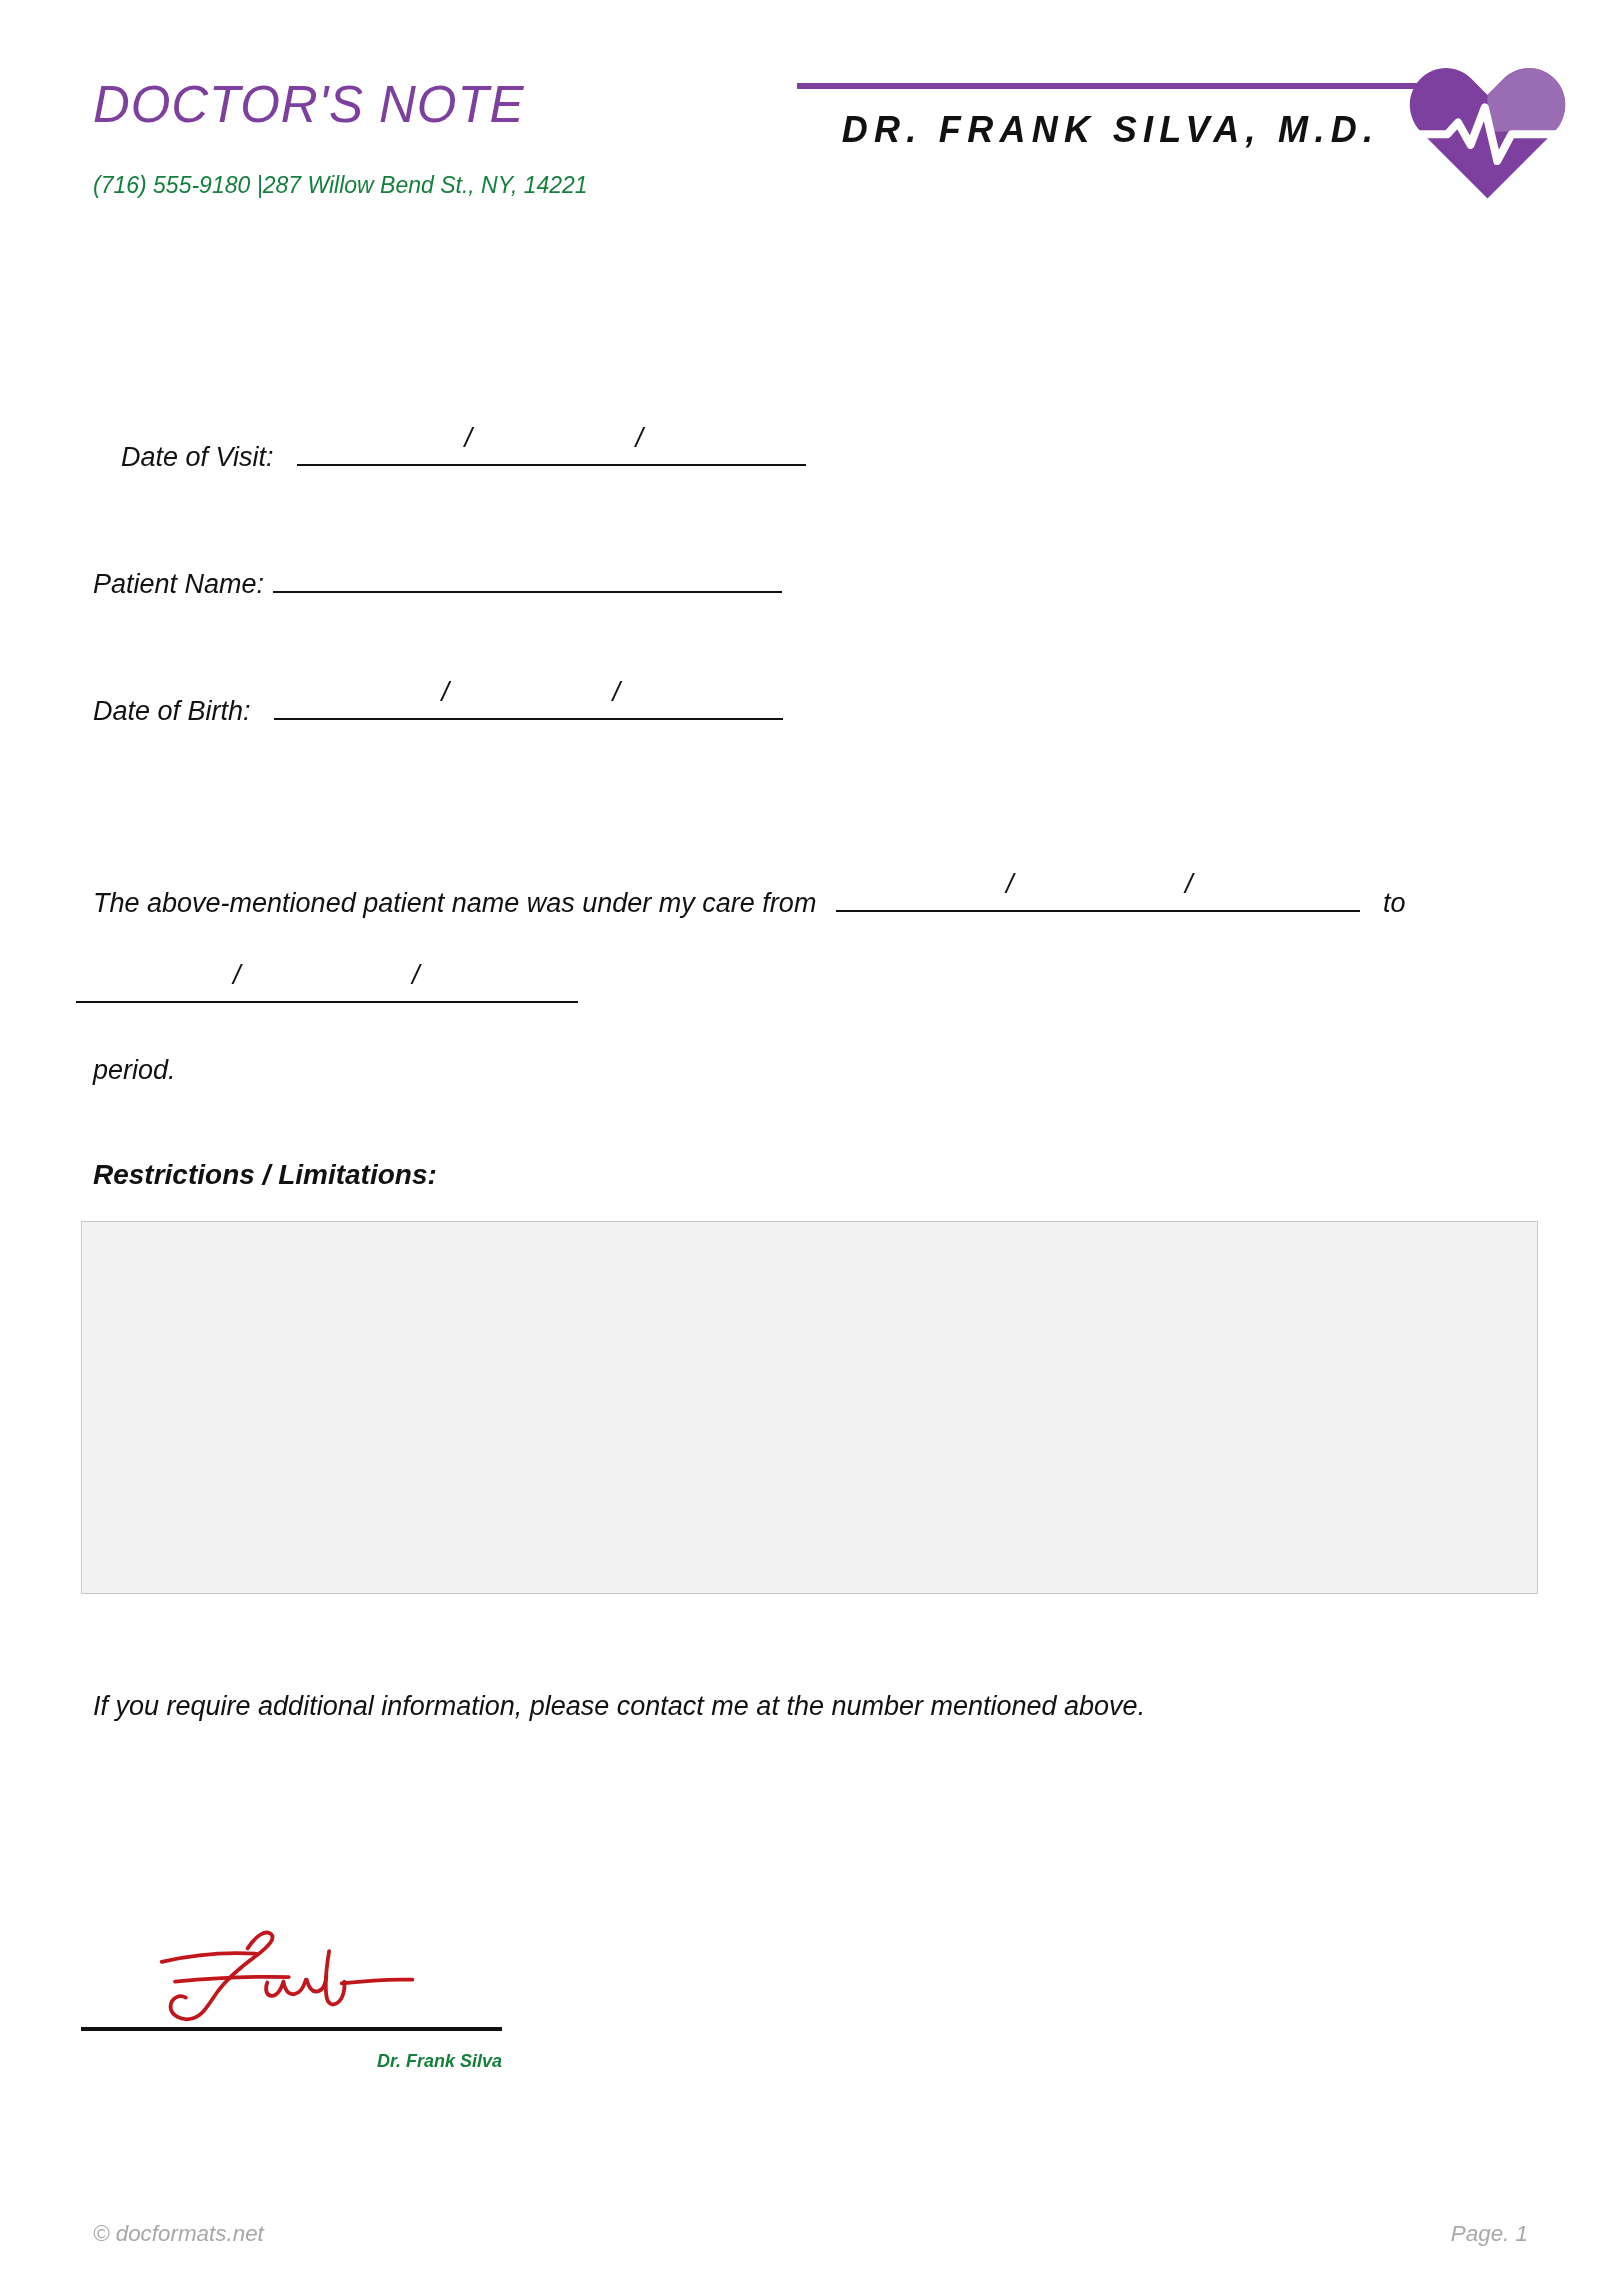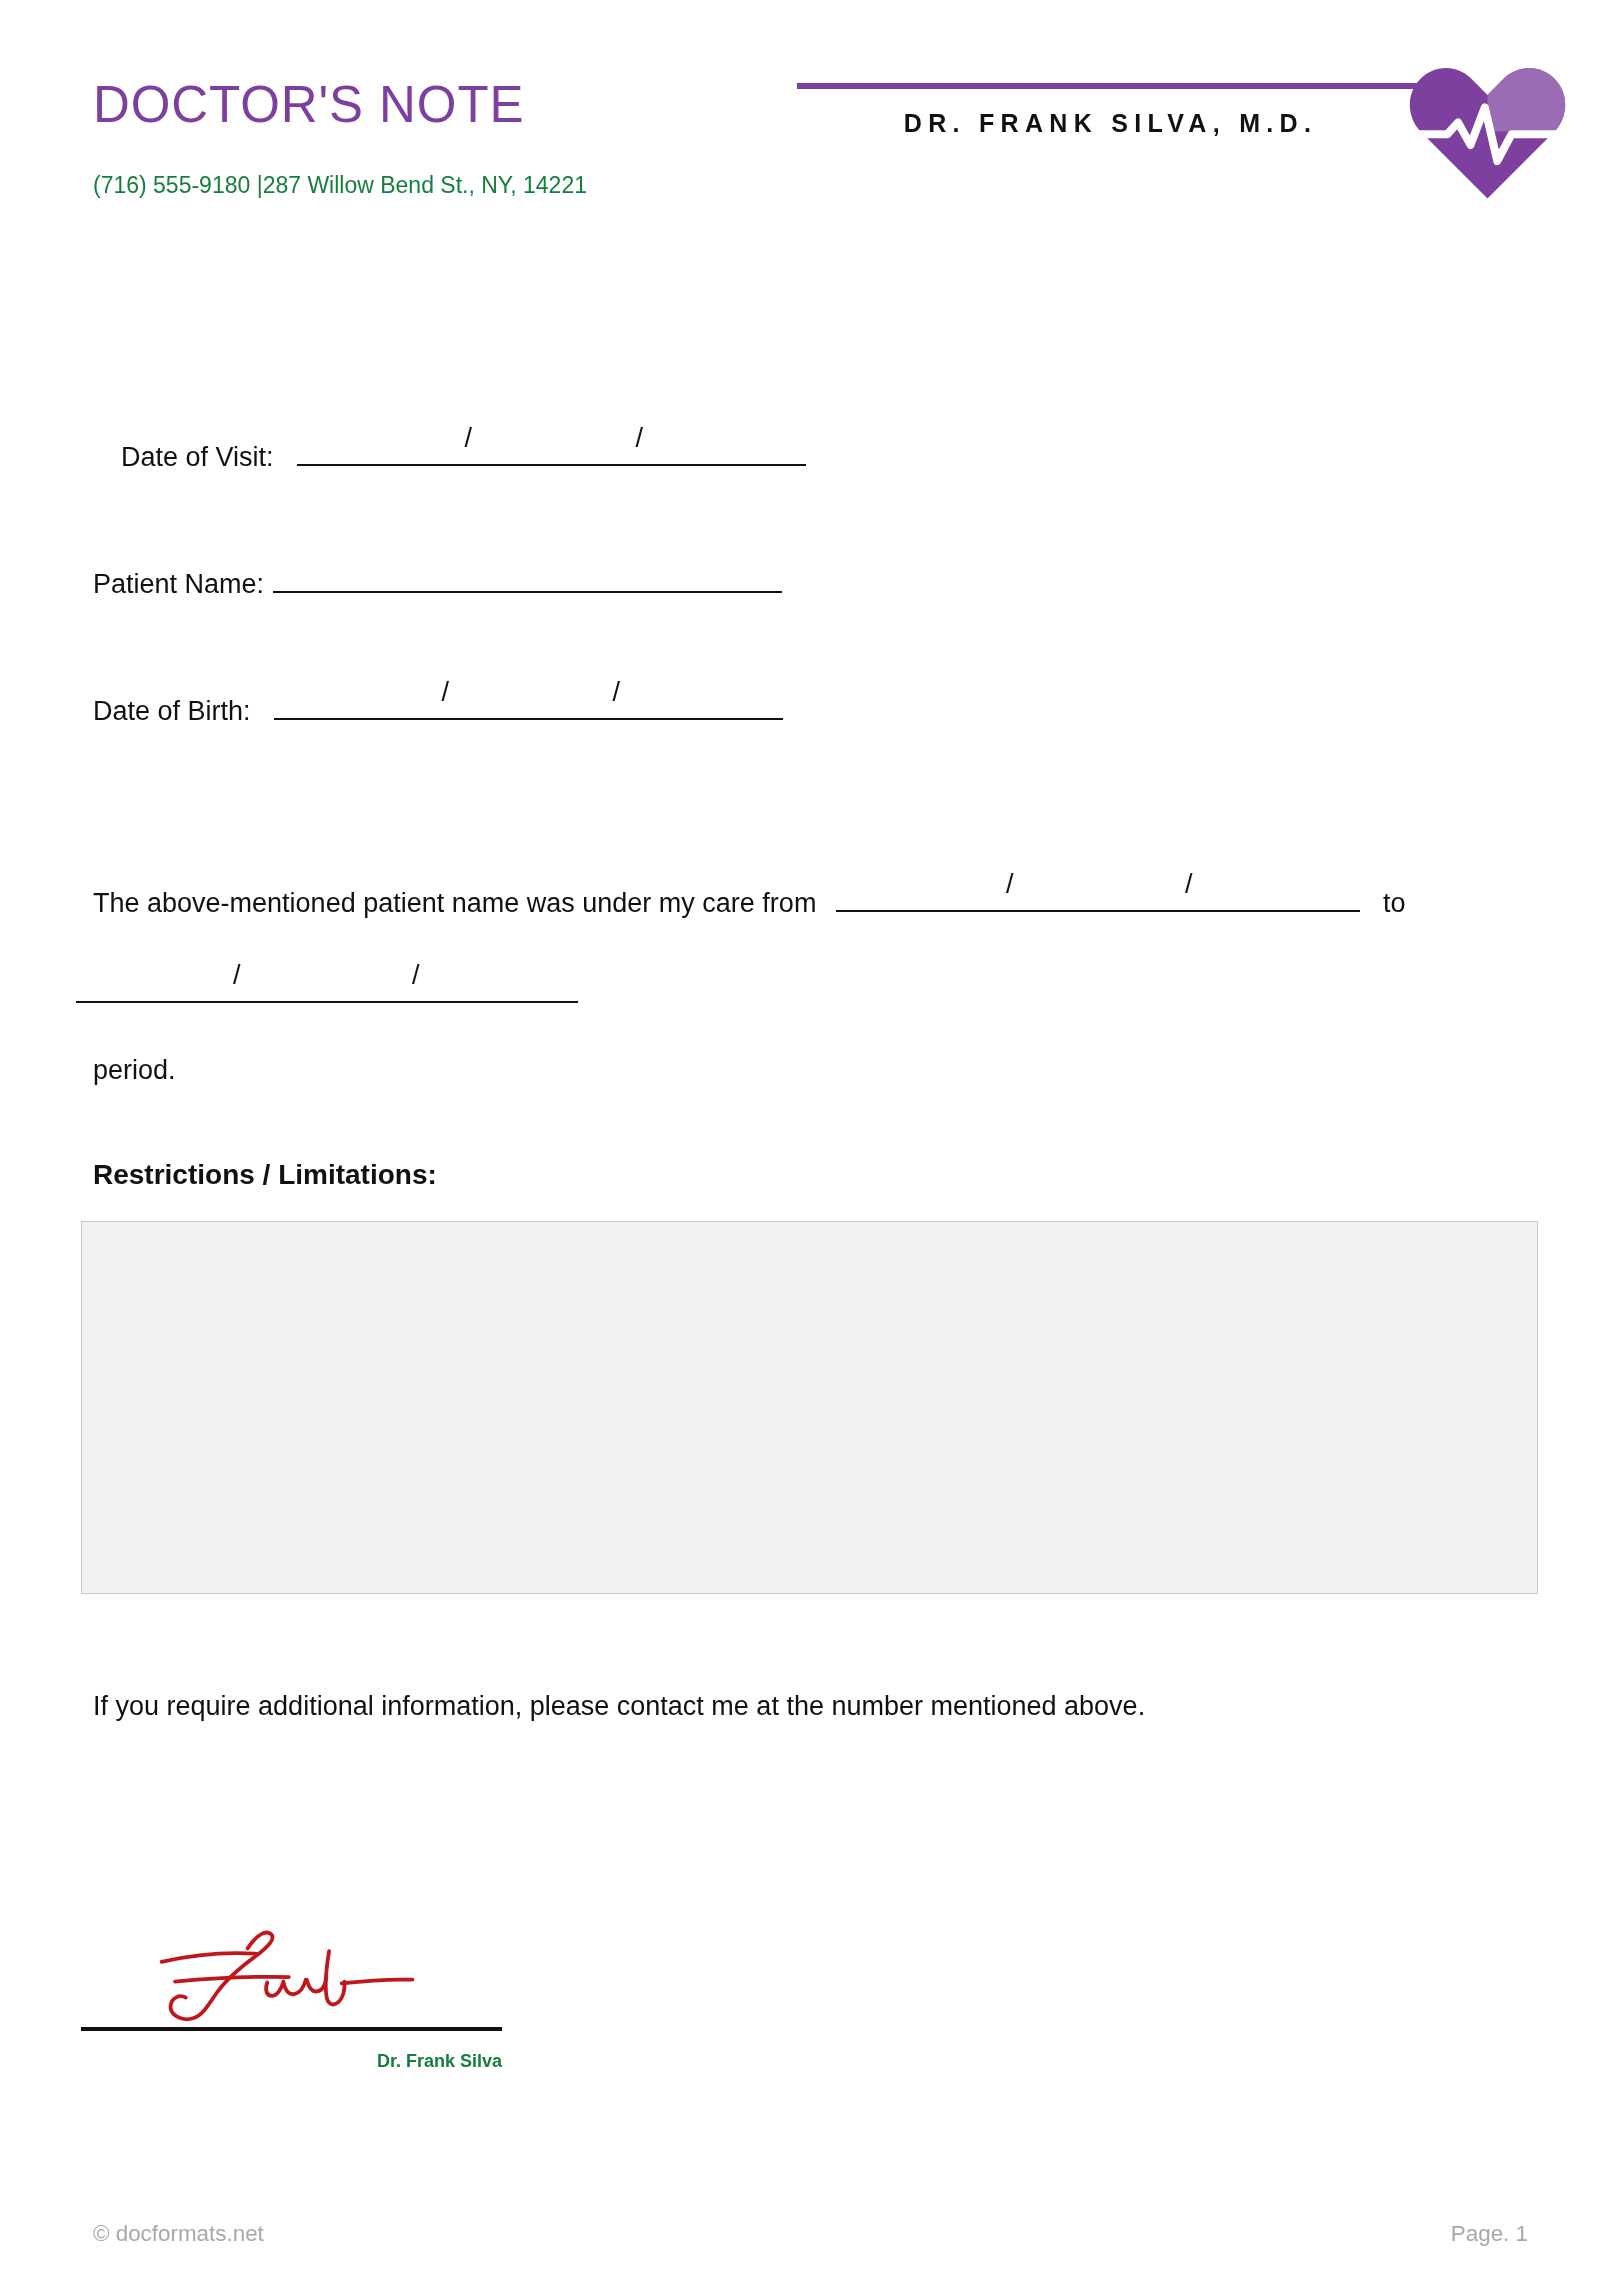--- a/index.html
+++ b/index.html
@@ -9,20 +9,21 @@
   }
   body {
     font-family: "Liberation Sans", sans-serif;
   }
   .page {
     position: relative;
     width: 1621px;
     height: 2272px;
     background: #ffffff;
     overflow: hidden;
+    font-style: italic;
   }
 
   
   .doc-title {
     position: absolute;
     left: 93px;
     top: 75px;
     font-family: "Liberation Sans", sans-serif;
     font-size: 51px;
     letter-spacing: 0.9px;
@@ -54,21 +55,21 @@
     font-weight: 400;
   }
   .clinic-rule {
     margin-top: 8px;
     height: 6.3px;
     background: #7e409f;
     width: 100%;
   }
   .clinic-doctor {
     margin-top: 19.7px;
-    font-size: 25px;
+    font-size: 36px;
     font-weight: bold;
     letter-spacing: 6.3px;
     color: #111111;
     text-align: center;
     white-space: nowrap;
   }
 
   .heart-logo {
     position: absolute;
     left: 1408px;

